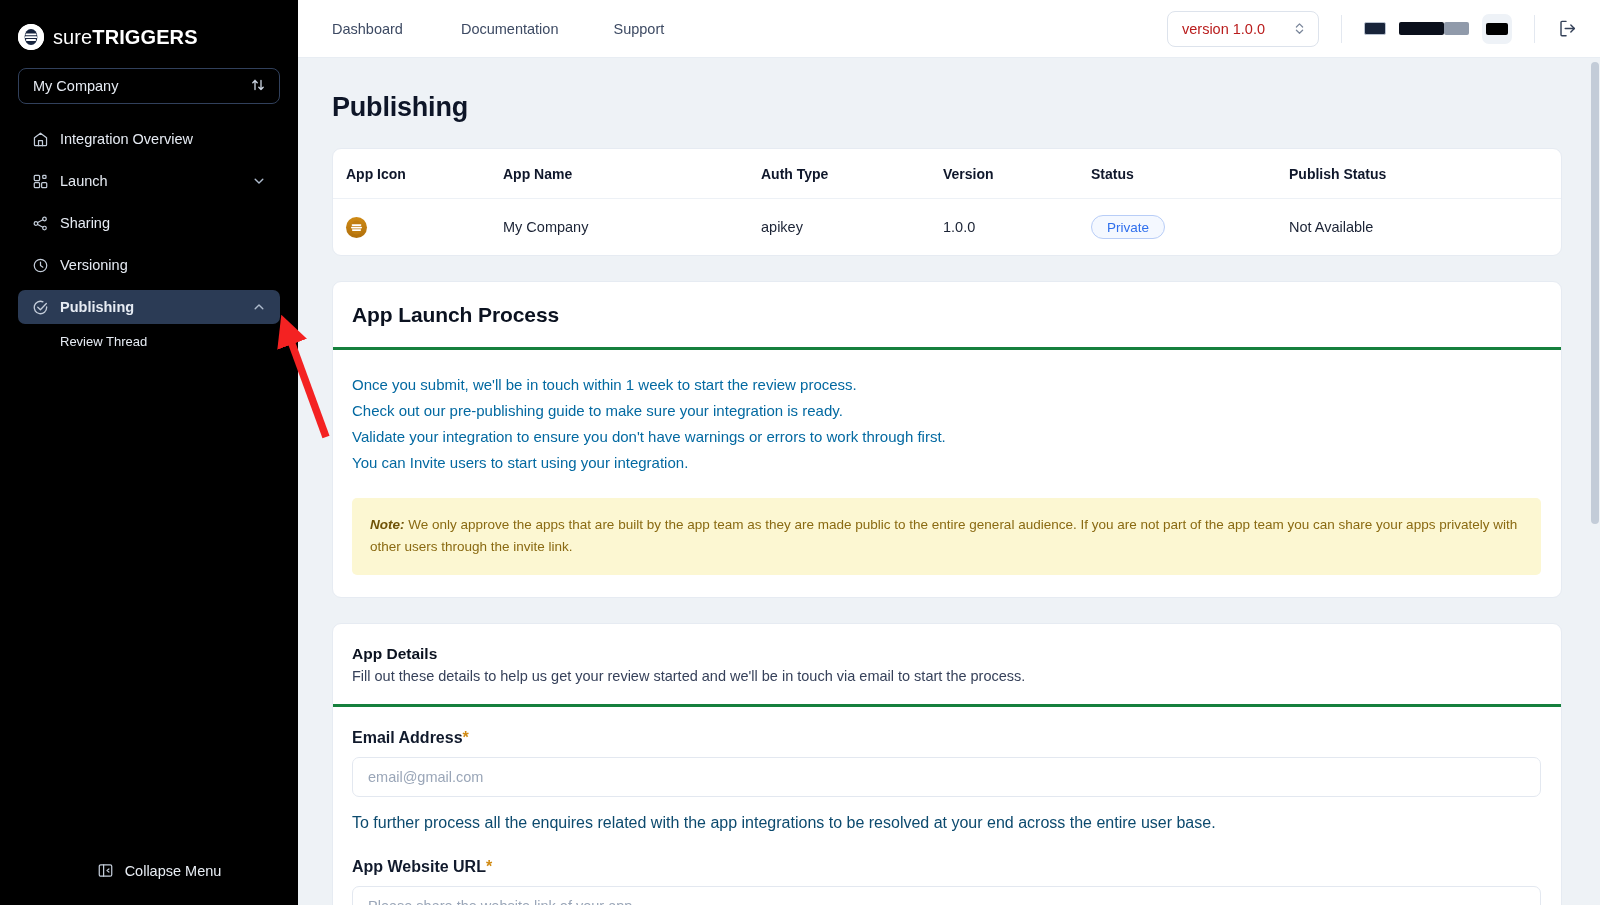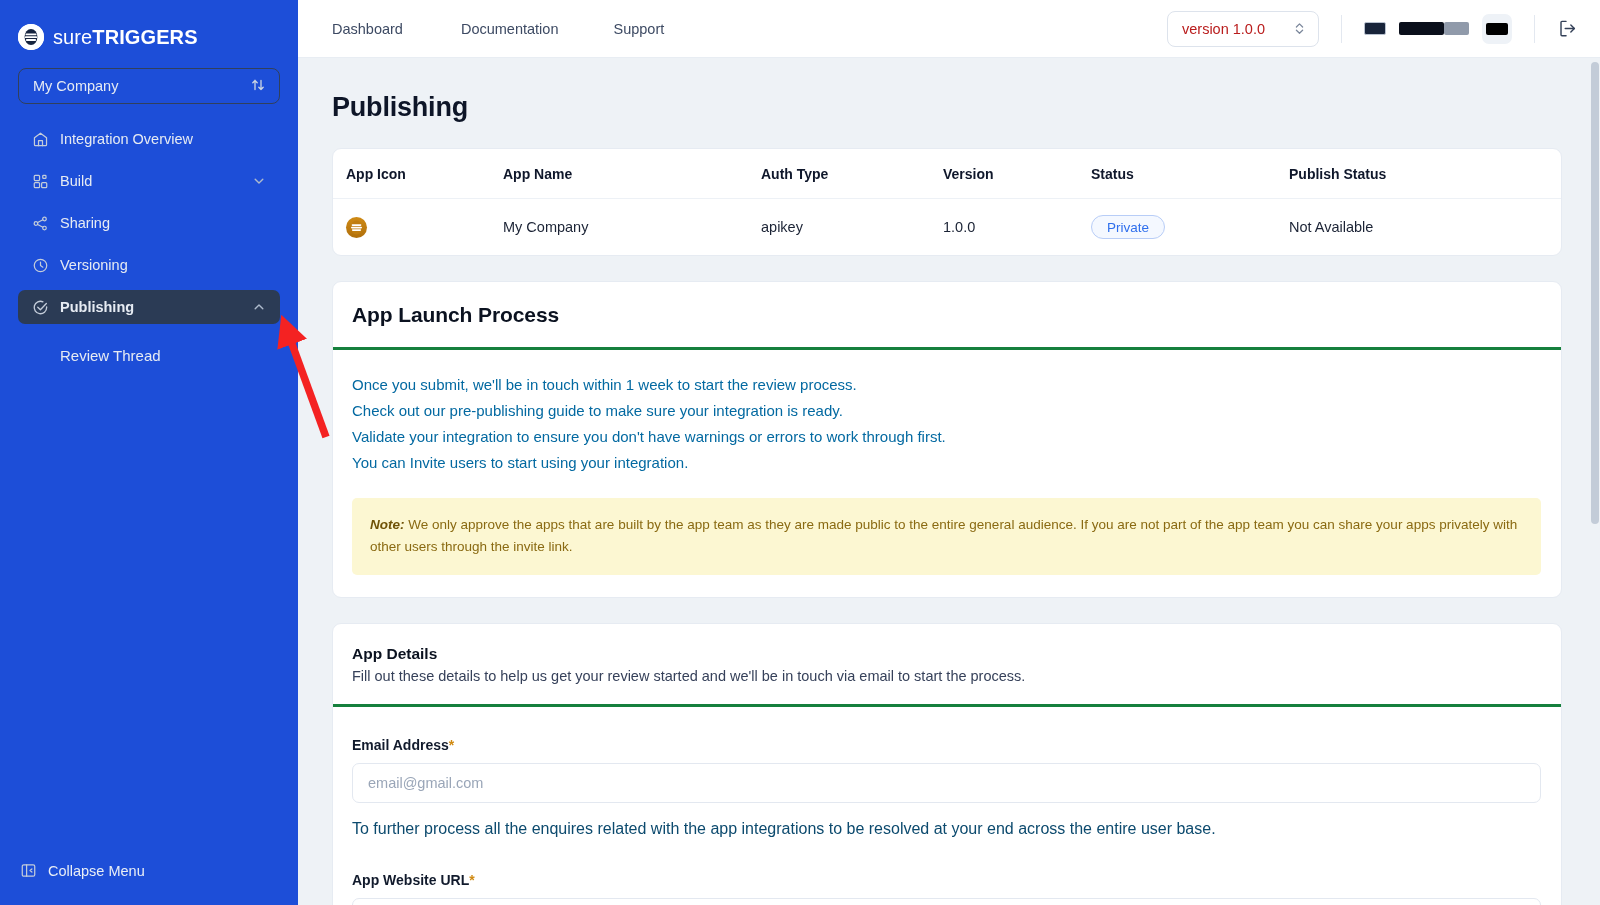--- a/index.html
+++ b/index.html
@@ -8,21 +8,21 @@
     width: 1600px; height: 905px;
     overflow: hidden;
     font-family: "Liberation Sans", sans-serif;
     background: #eef2f6;
   }
   .app { display: flex; width: 1600px; height: 905px; position: relative; }
 
   
   .sidebar {
     width: 298px; min-width: 298px; height: 905px;
-    background: #1d4ed8;
+    background: #000000;
     display: flex; flex-direction: column;
     position: relative;
   }
   .brand { display: flex; align-items: center; gap: 9px; padding: 16px 0 0 18px; height: 58px; }
   .brand-mark {
     width: 26px; height: 26px; border-radius: 50%; background: #ffffff;
     display: flex; align-items: center; justify-content: center; flex: 0 0 26px;
   }
   .brand-mark svg { display: block; }
   .brand-text { font-size: 20px; letter-spacing: .1px; color: #fff; white-space: nowrap; }
@@ -44,28 +44,28 @@
     display: flex; align-items: center; gap: 11px;
     padding: 0 14px; border-radius: 7px; cursor: pointer;
     color: #e6ebf3; font-size: 14.5px; white-space: nowrap;
   }
   .nav-item .ni-icon { width: 17px; height: 17px; flex: 0 0 17px; color: #c4cdda; display:flex; align-items:center; justify-content:center; }
   .nav-item .ni-icon svg { display: block; }
   .nav-item .ni-label { flex: 1 1 auto; }
   .nav-item .ni-chev { color: #aebbcd; display: flex; align-items: center; }
   .nav-item.active { background: #2b3b55; font-weight: 700; }
   .nav-sub {
-    height: 30px; margin: 8px 18px 8px 18px;
-    display: flex; align-items: center; padding-left: 42px;
-    color: #e6ebf3; font-size: 15px; cursor: pointer; font-weight: 500;
+    height: 30px; margin: 2px 18px 8px 18px;
+    display: flex; padding-left: 42px;
+    color: #e6ebf3; font-size: 13px; cursor: pointer; font-weight: 500;
   }
 
   .collapse {
     margin-top: auto; margin-bottom: 26px; padding-left: 20px;
-    display: flex; align-items: center; gap: 11px; cursor: pointer;
+    display: flex; align-items: center; gap: 11px; cursor: pointer; justify-content: center;
   }
   .collapse .c-icon { width: 17px; height: 17px; color: #c4cdda; display:flex; }
   .collapse .c-label { color: #e9eef5; font-size: 14.5px; }
 
   
   .main { flex: 1 1 auto; height: 905px; display: flex; flex-direction: column; position: relative; background: #eef2f6; }
 
   .topbar {
     height: 58px; min-height: 58px; background: #ffffff;
     display: flex; align-items: center; padding: 0 22px 0 34px;
@@ -146,21 +146,21 @@
   .proc-line { font-size: 15px; color: #0369a1; line-height: 26px; }
 
   .note {
     margin-top: 22px; background: #fcf7d2; border-radius: 5px;
     padding: 16px 18px 17px 18px;
     font-size: 13.5px; line-height: 22px; color: #8a6a12;
   }
   .note b { color: #6f5207; font-weight: 700; font-style: italic; }
 
   .field { padding: 0 20px 0 19px; }
-  .field-label { font-size: 14px; font-weight: 700; color: #111a2c; margin-bottom: 10px; margin-top: 8px; }
+  .field-label { font-size: 16px; font-weight: 700; color: #111a2c; margin-bottom: 10px; }
   .field-label .req { color: #d08a12; font-weight: 700; }
   .input {
     width: 100%; height: 40px; border: 1px solid #e3e8f0; border-radius: 7px;
     background: #fff; padding: 0 15px; font-size: 14.5px; color: #1b2335;
     font-family: "Liberation Sans", sans-serif; outline: none;
   }
   .input::placeholder { color: #9aa6b8; }
   .field-help { font-size: 16px; color: #0c4a6e; margin-top: 17px; }
   .field-gap { height: 26px; }
 
@@ -223,21 +223,21 @@
 
       <div class="nav-item">
         <span class="ni-icon">
           <svg width="17" height="17" viewBox="0 0 18 18" fill="none" stroke="currentColor" stroke-width="1.3" stroke-linejoin="round">
             <rect x="2.4" y="2.4" width="5.6" height="5.6" rx="1"></rect>
             <rect x="2.4" y="10.2" width="5.6" height="5.4" rx="1"></rect>
             <rect x="10.2" y="10.2" width="5.4" height="5.4" rx="1"></rect>
             <rect x="11.4" y="2.4" width="3.4" height="3.4" rx="0.8"></rect>
           </svg>
         </span>
-        <span class="ni-label">Build</span>
+        <span class="ni-label">Launch</span>
         <span class="ni-chev">
           <svg width="14" height="14" viewBox="0 0 14 14" fill="none" stroke="currentColor" stroke-width="1.4" stroke-linecap="round" stroke-linejoin="round">
               <path d="M3.2 5.2 7 9l3.8-3.8"></path>
             </svg>
         </span>
       </div>
 
       <div class="nav-item">
         <span class="ni-icon">
           <svg width="17" height="17" viewBox="0 0 18 18" fill="none" stroke="currentColor" stroke-width="1.3" stroke-linecap="round" stroke-linejoin="round">

